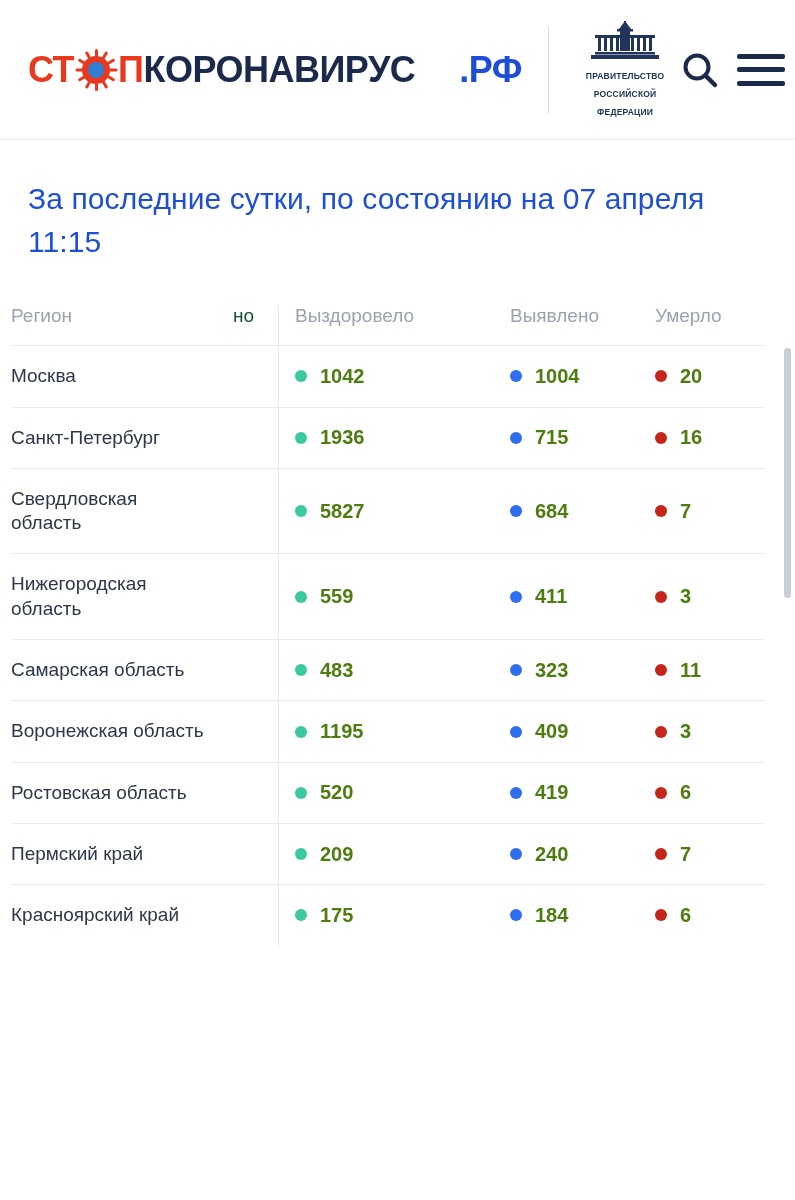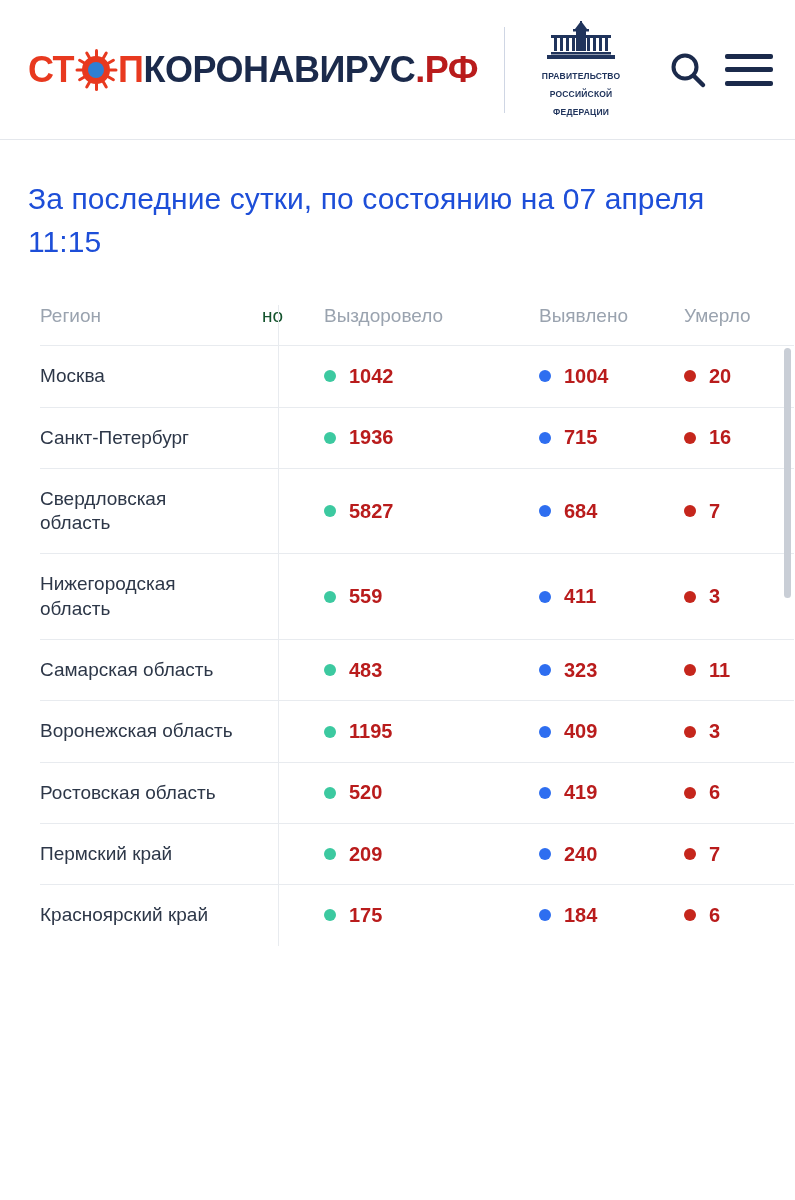--- a/index.html
+++ b/index.html
@@ -29,21 +29,21 @@
   .logo {
     display: flex;
     align-items: center;
     font-weight: bold;
     font-size: 36px;
     letter-spacing: -0.5px;
     white-space: nowrap;
   }
   .logo .part-red { color: #e8391f; }
   .logo .part-dark { color: #1b2a4b; }
-  .logo .part-blue { color: #b91c1c; }
+  .logo .part-blue { color: #1d4ed8; margin-left: 44px; }
   .virus {
     position: relative;
     width: 42px; height: 42px;
     margin: 0 1px;
     display: inline-block;
     flex: 0 0 auto;
   }
   .virus .core {
     position: absolute;
     left: 7px; top: 7px;
@@ -117,21 +117,21 @@
     font-size: 30px;
     line-height: 1.42;
     font-weight: 400;
     padding: 38px 40px 0 28px;
     letter-spacing: 0.1px;
   }
 
   
   .table-wrap {
     margin-top: 42px;
-    padding-left: 40px;
+    padding-left: 11px;
     position: relative;
   }
   table {
     border-collapse: collapse;
     width: 737px;
     table-layout: fixed;
   }
   th {
     text-align: left;
     font-weight: 400;
@@ -162,21 +162,21 @@
   td.region {
     color: #2d3748;
     line-height: 1.28;
     padding-right: 22px;
     font-size: 19px;
   }
   .cell-val {
     display: flex;
     align-items: center;
     font-weight: bold;
-    color: #b91c1c;
+    color: #4d7c0f;
     font-size: 20px;
   }
   .dot {
     width: 12px; height: 12px;
     border-radius: 50%;
     margin-right: 13px;
     flex: 0 0 auto;
   }
   .dot-rec { background: #3cc9a0; }
   .dot-det { background: #2e6ef0; }

